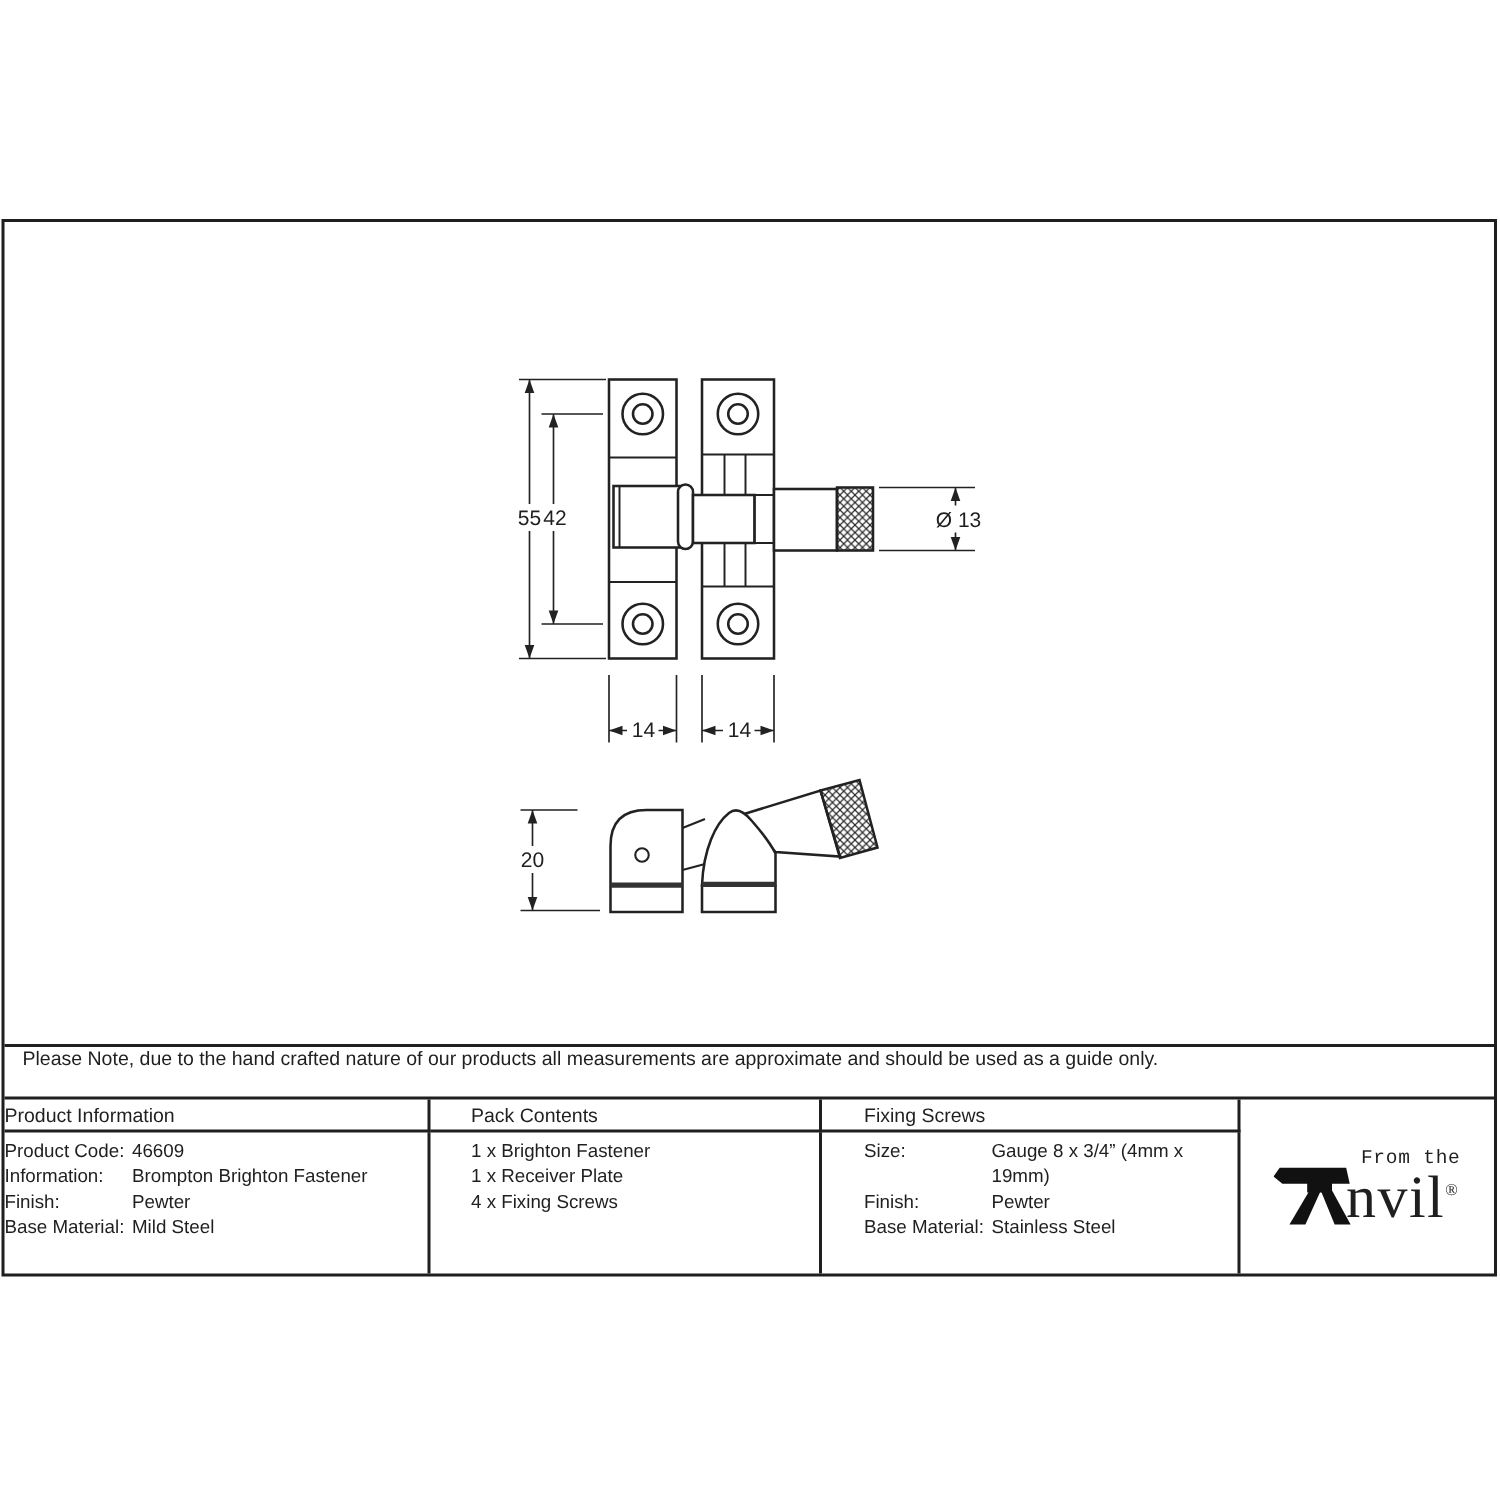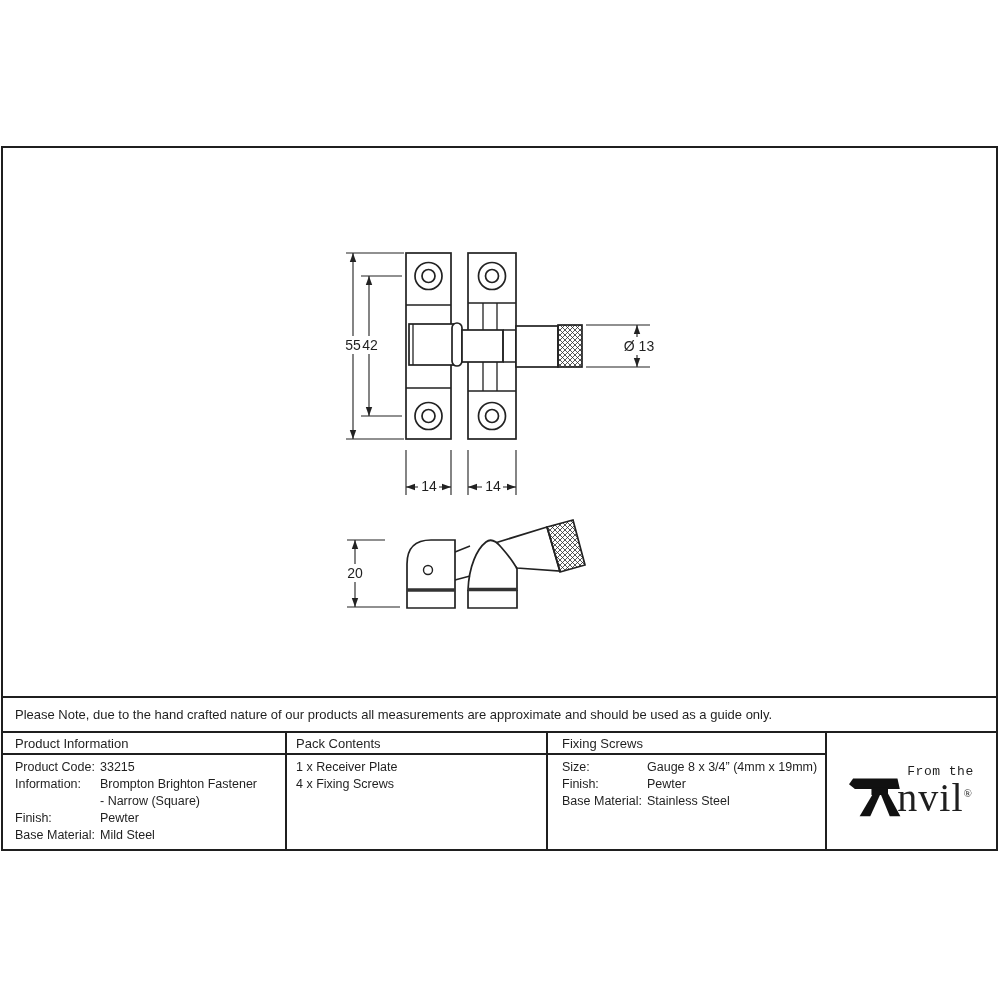--- a/index.html
+++ b/index.html
@@ -3,32 +3,32 @@
 <meta charset="utf-8">
 <style>
   html,body{margin:0;padding:0;background:#fff;}
   .page{position:relative;width:1000px;height:1000px;background:#fff;
         font-family:"Liberation Sans",sans-serif;color:#1f1f1f;overflow:hidden;}
   .sheet-frame{position:absolute;left:1px;top:146px;width:997px;height:705px;
         border:2px solid #1f1f1f;box-sizing:border-box;background:#fff;}
   .drawing-area{position:absolute;top:0;left:0;right:0;height:476px;}
   .note-row{position:absolute;top:548px;left:0;right:0;height:35px;
         border-top:2px solid #1f1f1f;box-sizing:border-box;
-        display:flex;align-items:center;padding-left:12px;font-size:13px;}
+        display:flex;align-items:flex-start;padding-left:12px;font-size:13px;}
   .spec-table{position:absolute;top:583px;bottom:0;left:0;right:0;
         border-top:2px solid #1f1f1f;box-sizing:border-box;
         display:grid;grid-template-columns:284px 261px 279px 1fr;
         grid-template-rows:22px 1fr;}
   .cell{box-sizing:border-box;overflow:hidden;}
   .cell.rb{border-right:2px solid #1f1f1f;}
   .cell.hdr{border-bottom:2px solid #1f1f1f;font-size:13px;
         display:flex;align-items:center;}
-  .c1{padding-left:12px;}
-  .c2{padding-left:9px;}
-  .c3{padding-left:14px;}
+  .c1{padding-left:0;}
+  .c2{padding-left:27px;}
+  .c3{padding-left:28px;}
   .cell.body{font-size:12.5px;padding-top:4px;line-height:17px;}
   .kv{display:flex;}
   .kv .k{width:85px;flex:0 0 85px;}
   .kv .v{flex:1;}
   .logo-cell{grid-row:1/3;grid-column:4;display:flex;align-items:center;justify-content:center;}
   .anvil-logo{display:flex;align-items:flex-end;}
   .anvil-a{display:block;margin-right:-4px;}
   .anvil-text{display:flex;flex-direction:column;line-height:1;}
   .from-the{font-family:Liberation Mono, monospace;font-size:13px;padding-left:10px;letter-spacing:0.5px;}
   .brand{font-family:"Liberation Serif",serif;font-size:40px;letter-spacing:1px;}
@@ -170,41 +170,38 @@
           <div class="anvil-text">
             <span class="from-the">From the</span>
             <span class="brand"><span>nvil</span><sup>®</sup></span>
           </div>
         </div>
       </div>
 
       <div class="cell body rb c1">
         <div class="kv">
             <span class="k">Product Code:</span>
-            <span class="v">33215</span>
+            <span class="v">46609</span>
           </div>
         <div class="kv">
             <span class="k">Information:</span>
             <span class="v">Brompton Brighton Fastener</span>
           </div>
         <div class="kv">
-            <span class="k"></span>
-            <span class="v">- Narrow (Square)</span>
-          </div>
-        <div class="kv">
             <span class="k">Finish:</span>
             <span class="v">Pewter</span>
           </div>
         <div class="kv">
             <span class="k">Base Material:</span>
             <span class="v">Mild Steel</span>
           </div>
       </div>
 
       <div class="cell body rb c2">
+        <div>1 x Brighton Fastener</div>
         <div>1 x Receiver Plate</div>
         <div>4 x Fixing Screws</div>
       </div>
 
       <div class="cell body rb c3">
         <div class="kv">
             <span class="k">Size:</span>
             <span class="v">Gauge 8 x 3/4” (4mm x 19mm)</span>
           </div>
         <div class="kv">

